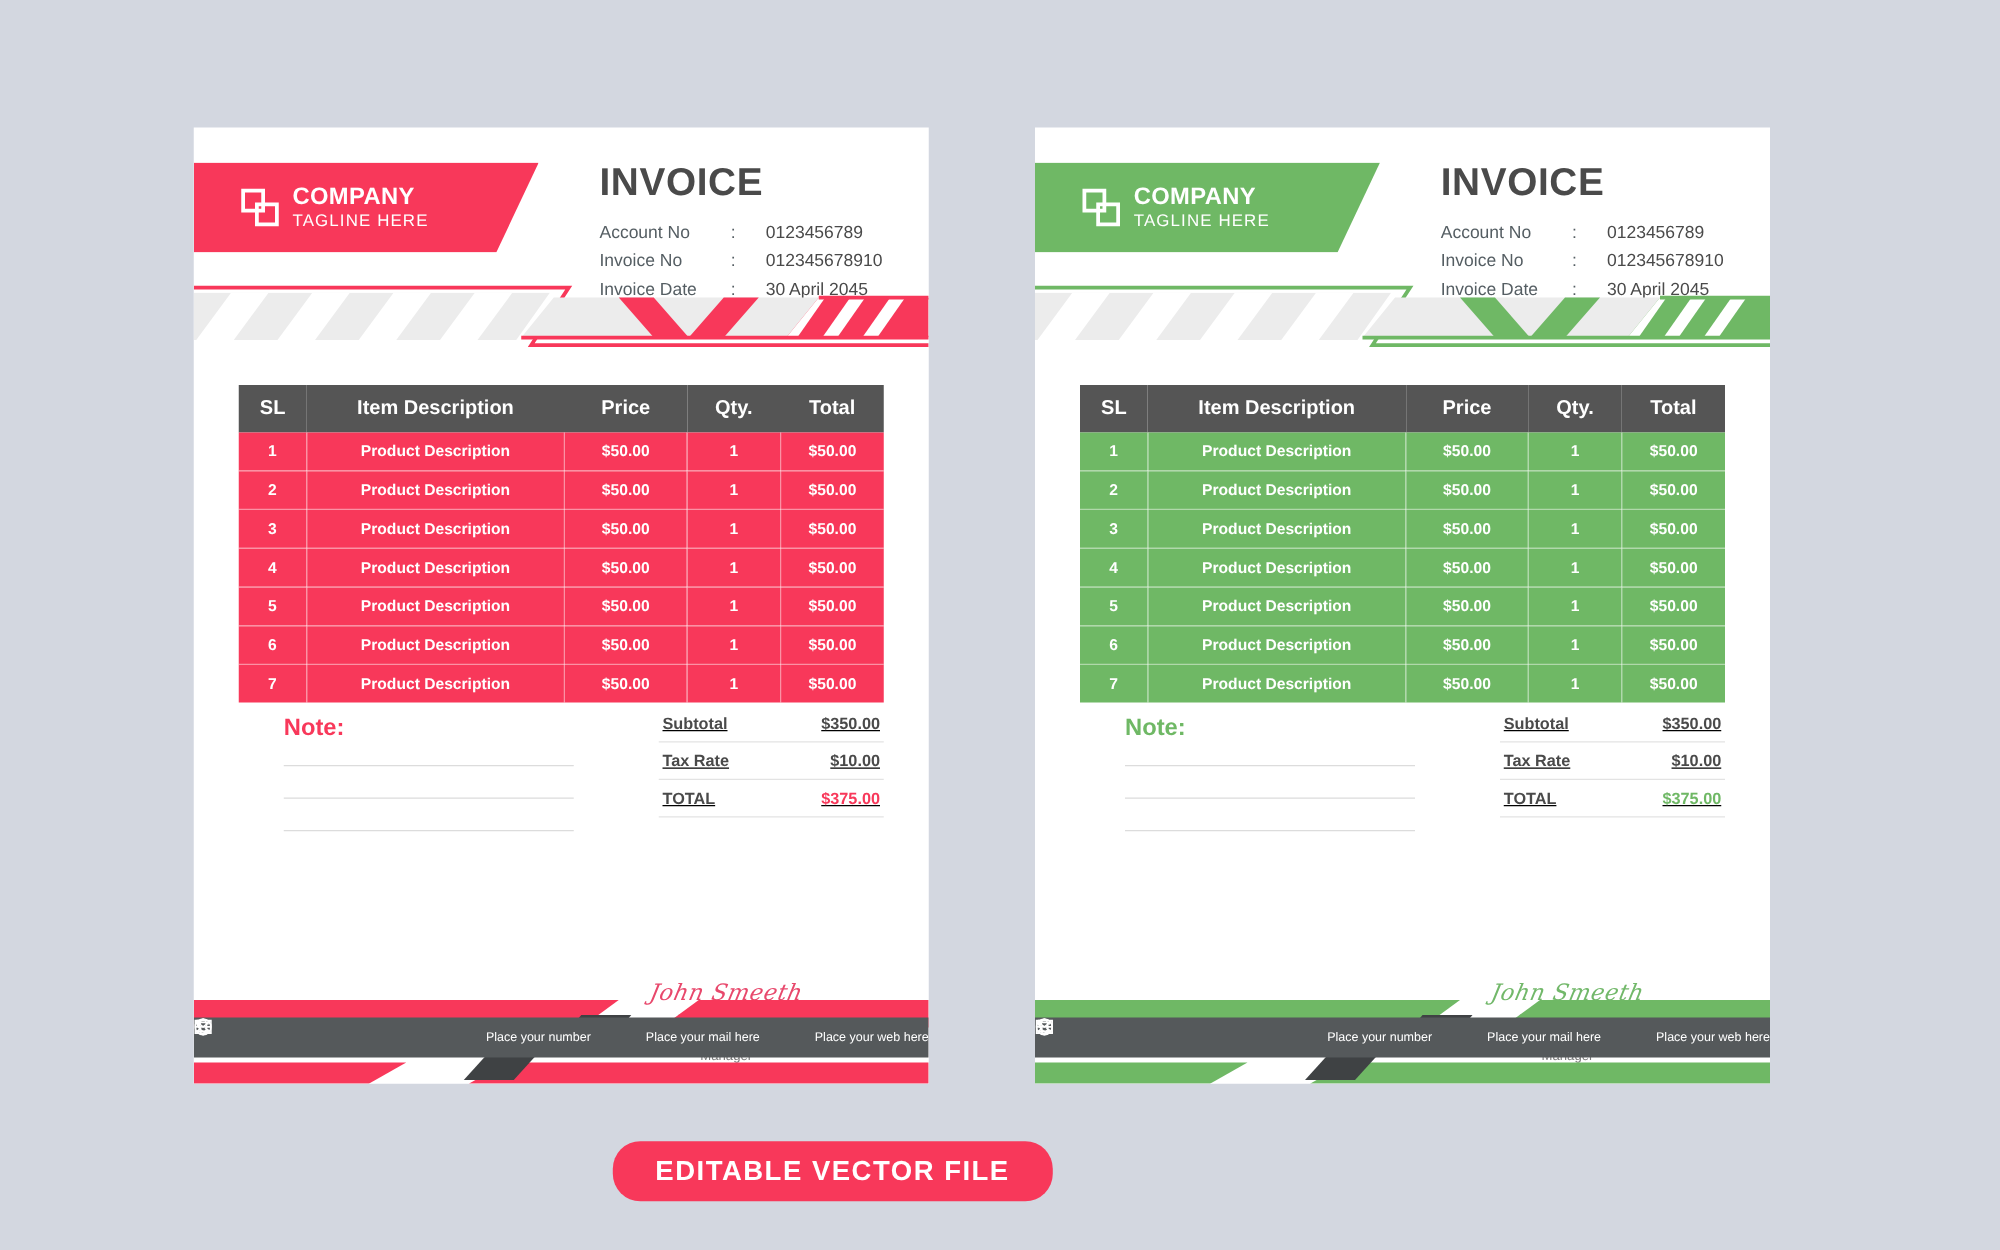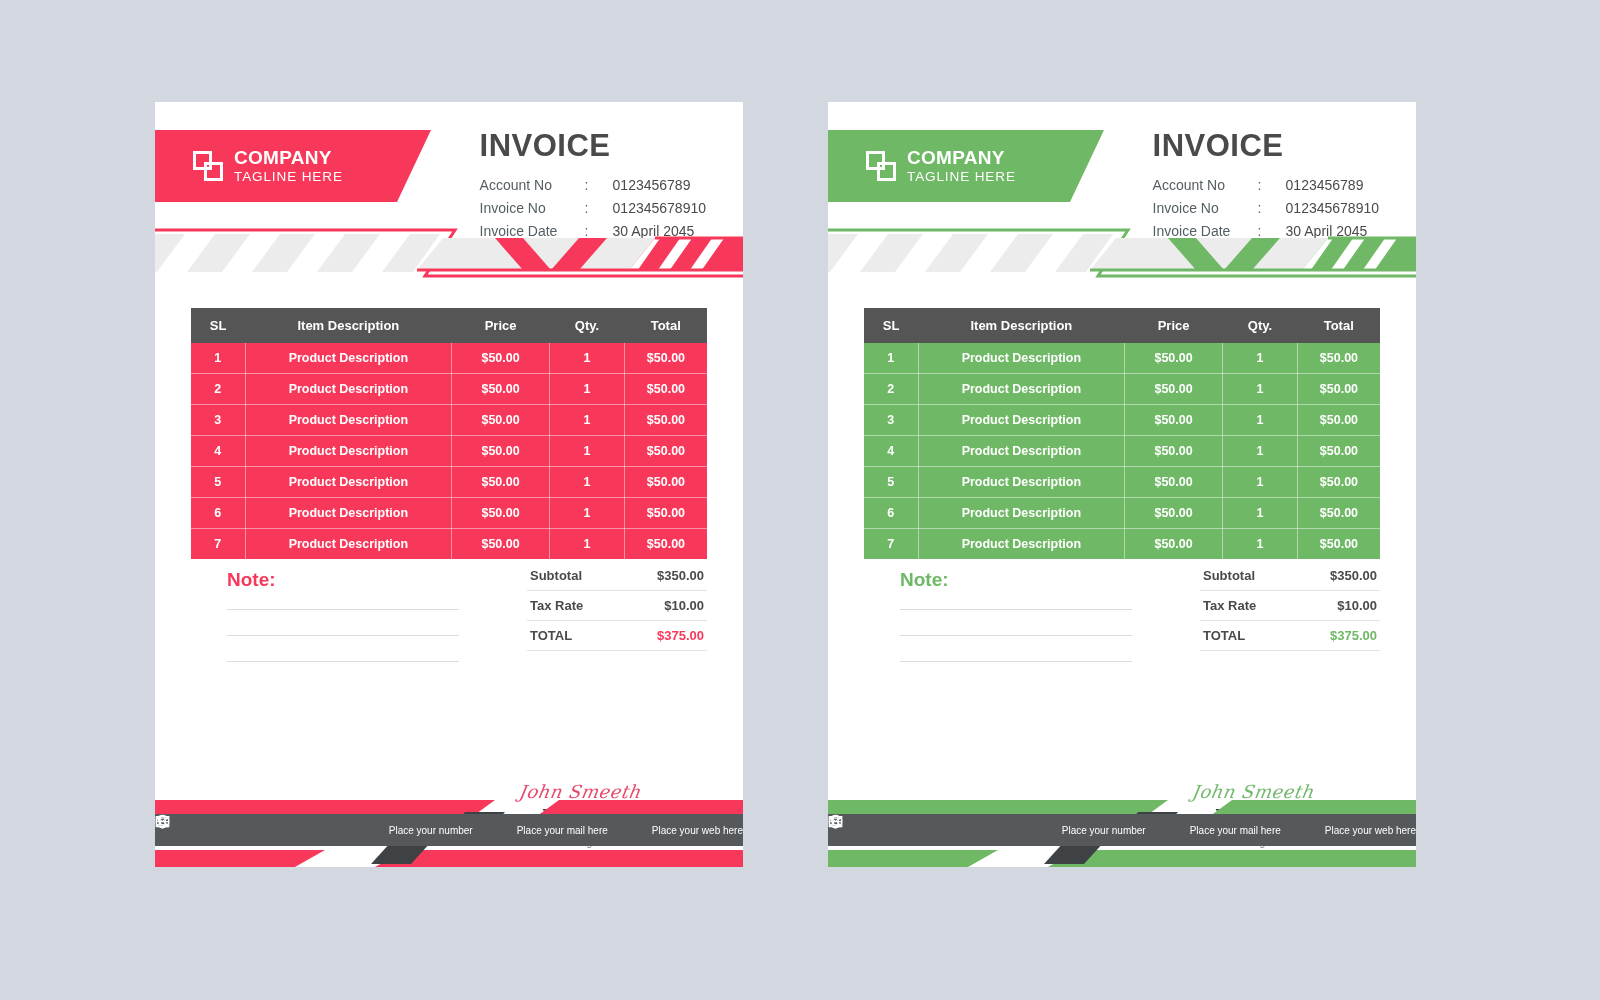--- a/index.html
+++ b/index.html
@@ -65,41 +65,41 @@
   .meta td.v { color: #4a4a4a; }
 
   
   .band { position: relative; height: 62px; width: 100%; }
   .band svg { display: block; width: 100%; height: 100%; }
 
   
   .body { padding: 22px 36px 0 36px; }
   table.items { width: 100%; border-collapse: collapse; }
   table.items th {
-    background: #555555; color: #fff; font-size: 13px;
+    background: #555555; color: #fff; font-size: 16px;
     font-weight: bold; padding: 10px 0; text-align: center;
   }
   table.items td {
     color: #fff; font-size: 12.5px; font-weight: bold;
     padding: 8px 0; text-align: center;
     border-right: 1px solid rgba(255,255,255,.45);
     border-bottom: 1px solid rgba(255,255,255,.45);
   }
   table.items td:last-child { border-right: none; }
   table.items tr:last-child td { border-bottom: none; }
   .red table.items td   { background: #f8385a; }
   .green table.items td { background: #6fb865; }
   .c-sl   { width: 10.5%; }
   .c-desc { width: 40%; }
   .c-price{ width: 19%; }
   .c-qty  { width: 14.5%; }
   .c-total{ width: 16%; }
 
   
-  .totals { width: 180px; margin-left: auto; margin-top: 2px; }
+  .totals { width: 180px; margin-left: auto; margin-top: 2px; text-decoration: underline; }
   .trow {
     display: flex; justify-content: space-between; align-items: center;
     padding: 7px 3px; border-bottom: 1px solid #e3e3e3;
     font-size: 13px; color: #4a4a4a;
   }
   .trow .lbl { font-weight: bold; }
   .trow .val { font-weight: bold; }
   .trow.grand .val { font-weight: bold; margin-left: 13px; }
   .red  .trow.grand .val { color: #f8385a; }
   .green .trow.grand .val { color: #6fb865; }
@@ -558,14 +558,15 @@
             <circle cx="12" cy="12" r="10" fill="none" stroke="#fff" stroke-width="2"></circle>
             <ellipse cx="12" cy="12" rx="4.5" ry="10" fill="none" stroke="#fff" stroke-width="2"></ellipse>
             <path d="M2 12h20M3.5 6.5h17M3.5 17.5h17" stroke="#fff" stroke-width="2" fill="none"></path>
           </svg>
           <span>Place your web here</span>
         </span>
       </div>
     </div>
   </div>
 
+  <div class="banner">EDITABLE VECTOR  FILE</div>
 
 </div>
 
 </body></html>

